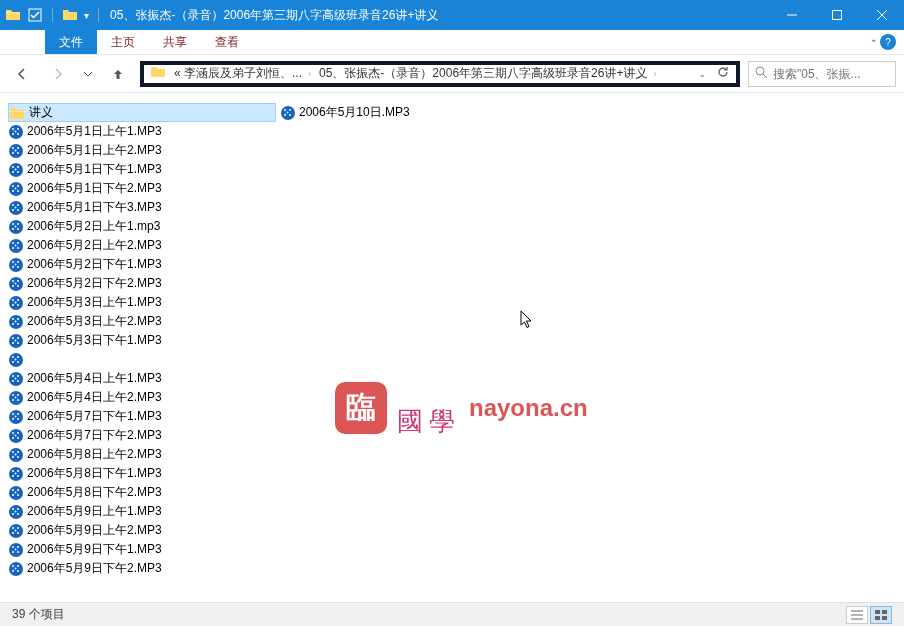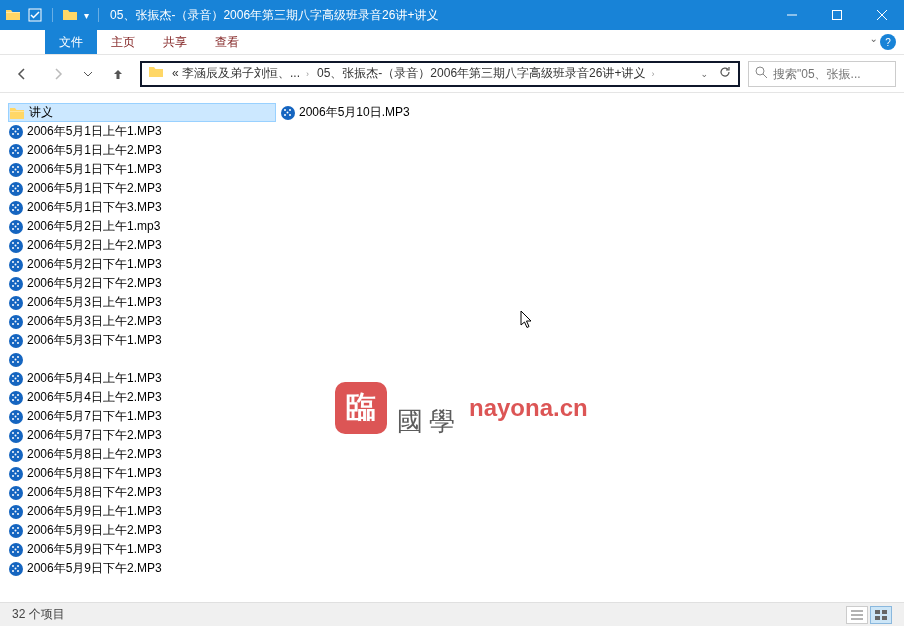--- a/index.html
+++ b/index.html
@@ -12,38 +12,38 @@
     .win-btns { margin-left: auto; display: flex; height: 30px; }
     .win-btn { width: 45px; height: 30px; display: flex; align-items: center; justify-content: center; color: #fff; }
     .win-btn.close { background: transparent; }
     .ribbon { height: 25px; background: #fff; display: flex; align-items: stretch; border-bottom: 1px solid #e5e5e5; position: relative; padding-left: 45px; }
     .ribbon-tab { padding: 0 14px; display: flex; align-items: center; color: #7f1d1d; }
     .ribbon-tab.active { background: #1883D7; color: #fff; }
     .help-btn { position: absolute; right: 8px; top: 4px; width: 16px; height: 16px; border-radius: 50%; background: #1883D7; color: #fff; display: flex; align-items: center; justify-content: center; font-size:10px; }
     .help-chev { position: absolute; right: 26px; top: 3px; color: #666; font-size:10px; }
     .navbar { height: 38px; background: #fff; border-bottom: 1px solid #e5e5e5; display: flex; align-items: center; padding: 0 8px; gap: 8px; }
     .nav-btn { width: 28px; height: 28px; display: flex; align-items: center; justify-content: center; color: #555; }
-    .address-bar { flex: 1; height: 26px; border: 2px solid #0f172a; display: flex; align-items: center; padding: 0 6px; gap: 8px; overflow: hidden; }
+    .address-bar { flex: 1; height: 26px; border: 4px solid #0f172a; display: flex; align-items: center; padding: 0 6px; gap: 8px; overflow: hidden; }
     .crumb { display: flex; align-items: center; gap: 6px; color: #333; white-space: nowrap; }
     .crumb-sep { color: #999; font-size: 9px; }
     .addr-right { margin-left: auto; display: flex; gap: 10px; align-items: center; color: #666; }
     .search-box { width: 148px; height: 26px; border: 1px solid #ccc; display: flex; align-items: center; padding: 0 6px; gap: 5px; color: #888; }
     .file-area { position: absolute; top: 93px; left: 0; right: 0; bottom: 24px; background:#fff; padding: 10px 8px; overflow: hidden; }
     .column1 { position: absolute; left: 8px; top: 10px; width: 268px; }
     .column2 { position: absolute; left: 280px; top: 10px; width: 268px; }
     .file-item { height: 19px; display: flex; align-items: center; gap: 4px; padding-left: 1px; margin-bottom: 0px; }
     .file-item.selected { background: #CCE8FF; border: 1px solid #99D1FF; padding-left: 0; }
     .folder-icon { width: 16px; height: 16px; }
     .mp3-icon { width: 14px; height: 14px; border-radius: 50%; background: #1565C0; position: relative; }
     .mp3-icon::after { content:""; position:absolute; width:2px; height:2px; background:#fff; border-radius:50%; top:3px; left:3px; box-shadow: 5px 0 #fff, 0 5px #fff, 5px 5px #fff, 2.5px 2.5px #fff; }
     .file-name { color: #000; }
     .cursor { position: absolute; left: 520px; top: 217px; pointer-events: none; }
     .watermark { position: absolute; left: 335px; top: 283px; display: flex; align-items: center; gap: 10px; opacity: 0.85; pointer-events: none; }
     .wm-badge { width: 52px; height: 52px; background: #D63838; border-radius: 10px; display:flex; align-items:center; justify-content:center; color:#fff; font-size:30px; font-weight:bold; }
-    .wm-text1 { font-size: 26px; color: #404040; letter-spacing: 6px; margin-top: 28px; }
+    .wm-text1 { font-size: 26px; color: #be185d; letter-spacing: 6px; margin-top: 28px; }
     .wm-text2 { font-size: 24px; color: #D63838; font-weight: bold; margin-left: -2px; }
     .statusbar { position: absolute; bottom: 0; left:0; right:0; height: 24px; background: #f0f0f0; border-top: 1px solid #e0e0e0; display: flex; align-items: center; padding: 0 12px; color: #444; }
     .status-right { margin-left: auto; display: flex; gap: 2px; }
     .view-btn { width: 22px; height: 18px; border: 1px solid #ccc; display:flex; align-items:center; justify-content:center; background:#fff; }
     .view-btn.active { background: #cde6f7; border-color:#8ab8de;}
     input[type=text]{border:none;outline:none;width:100%;background:transparent;color:#888;}
   </style>
 </head>
 <body>
 
@@ -266,21 +266,21 @@
     <span class="wm-text1">國學</span>
     <span class="wm-text2">nayona.cn</span>
   </div>
 
   <svg class="cursor" width="16" height="20" viewBox="0 0 16 20">
     <path d="M1 1l0 14 3.5-3 2.5 5.5 2-1-2.5-5.5 4.5 0z" fill="#fff" stroke="#000" stroke-width="1"></path>
   </svg>
 </div>
 
 <div class="statusbar">
-  <span>32 个项目</span>
+  <span>39 个项目</span>
   <div class="status-right">
     <div class="view-btn">
         <svg width="12" height="10">
           <line x1="0" y1="1" x2="12" y2="1" stroke="#666"></line>
           <line x1="0" y1="5" x2="12" y2="5" stroke="#666"></line>
           <line x1="0" y1="9" x2="12" y2="9" stroke="#666"></line>
         </svg>
       </div>
     <div class="view-btn active">
         <svg width="12" height="10">

